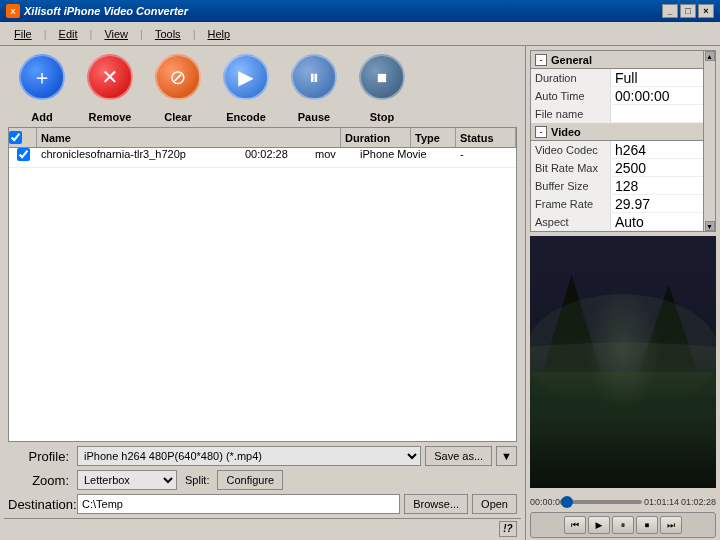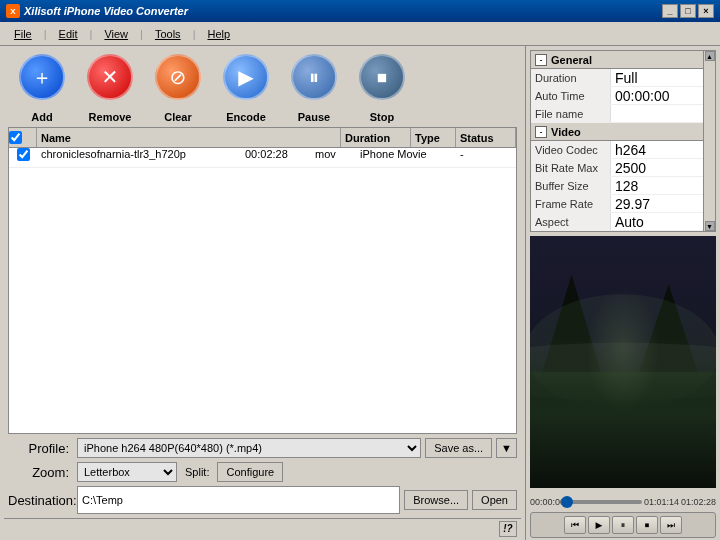--- a/index.html
+++ b/index.html
@@ -188,21 +188,21 @@
       background: #d4d0c8;
       border: 1px solid #888;
       cursor: pointer;
       white-space: nowrap;
     }
     #profile-select { flex: 1; }
     #zoom-select { width: 100px; }
     #split-select { flex: 1; }
     #destination-input {
       flex: 1;
-      height: 28px;
+      height: 20px;
       font-size: 11px;
       border: 1px solid #888;
       padding: 0 4px;
       background: white;
     }
 
     
     #status-bar {
       height: 20px;
       background: #d4d0c8;

